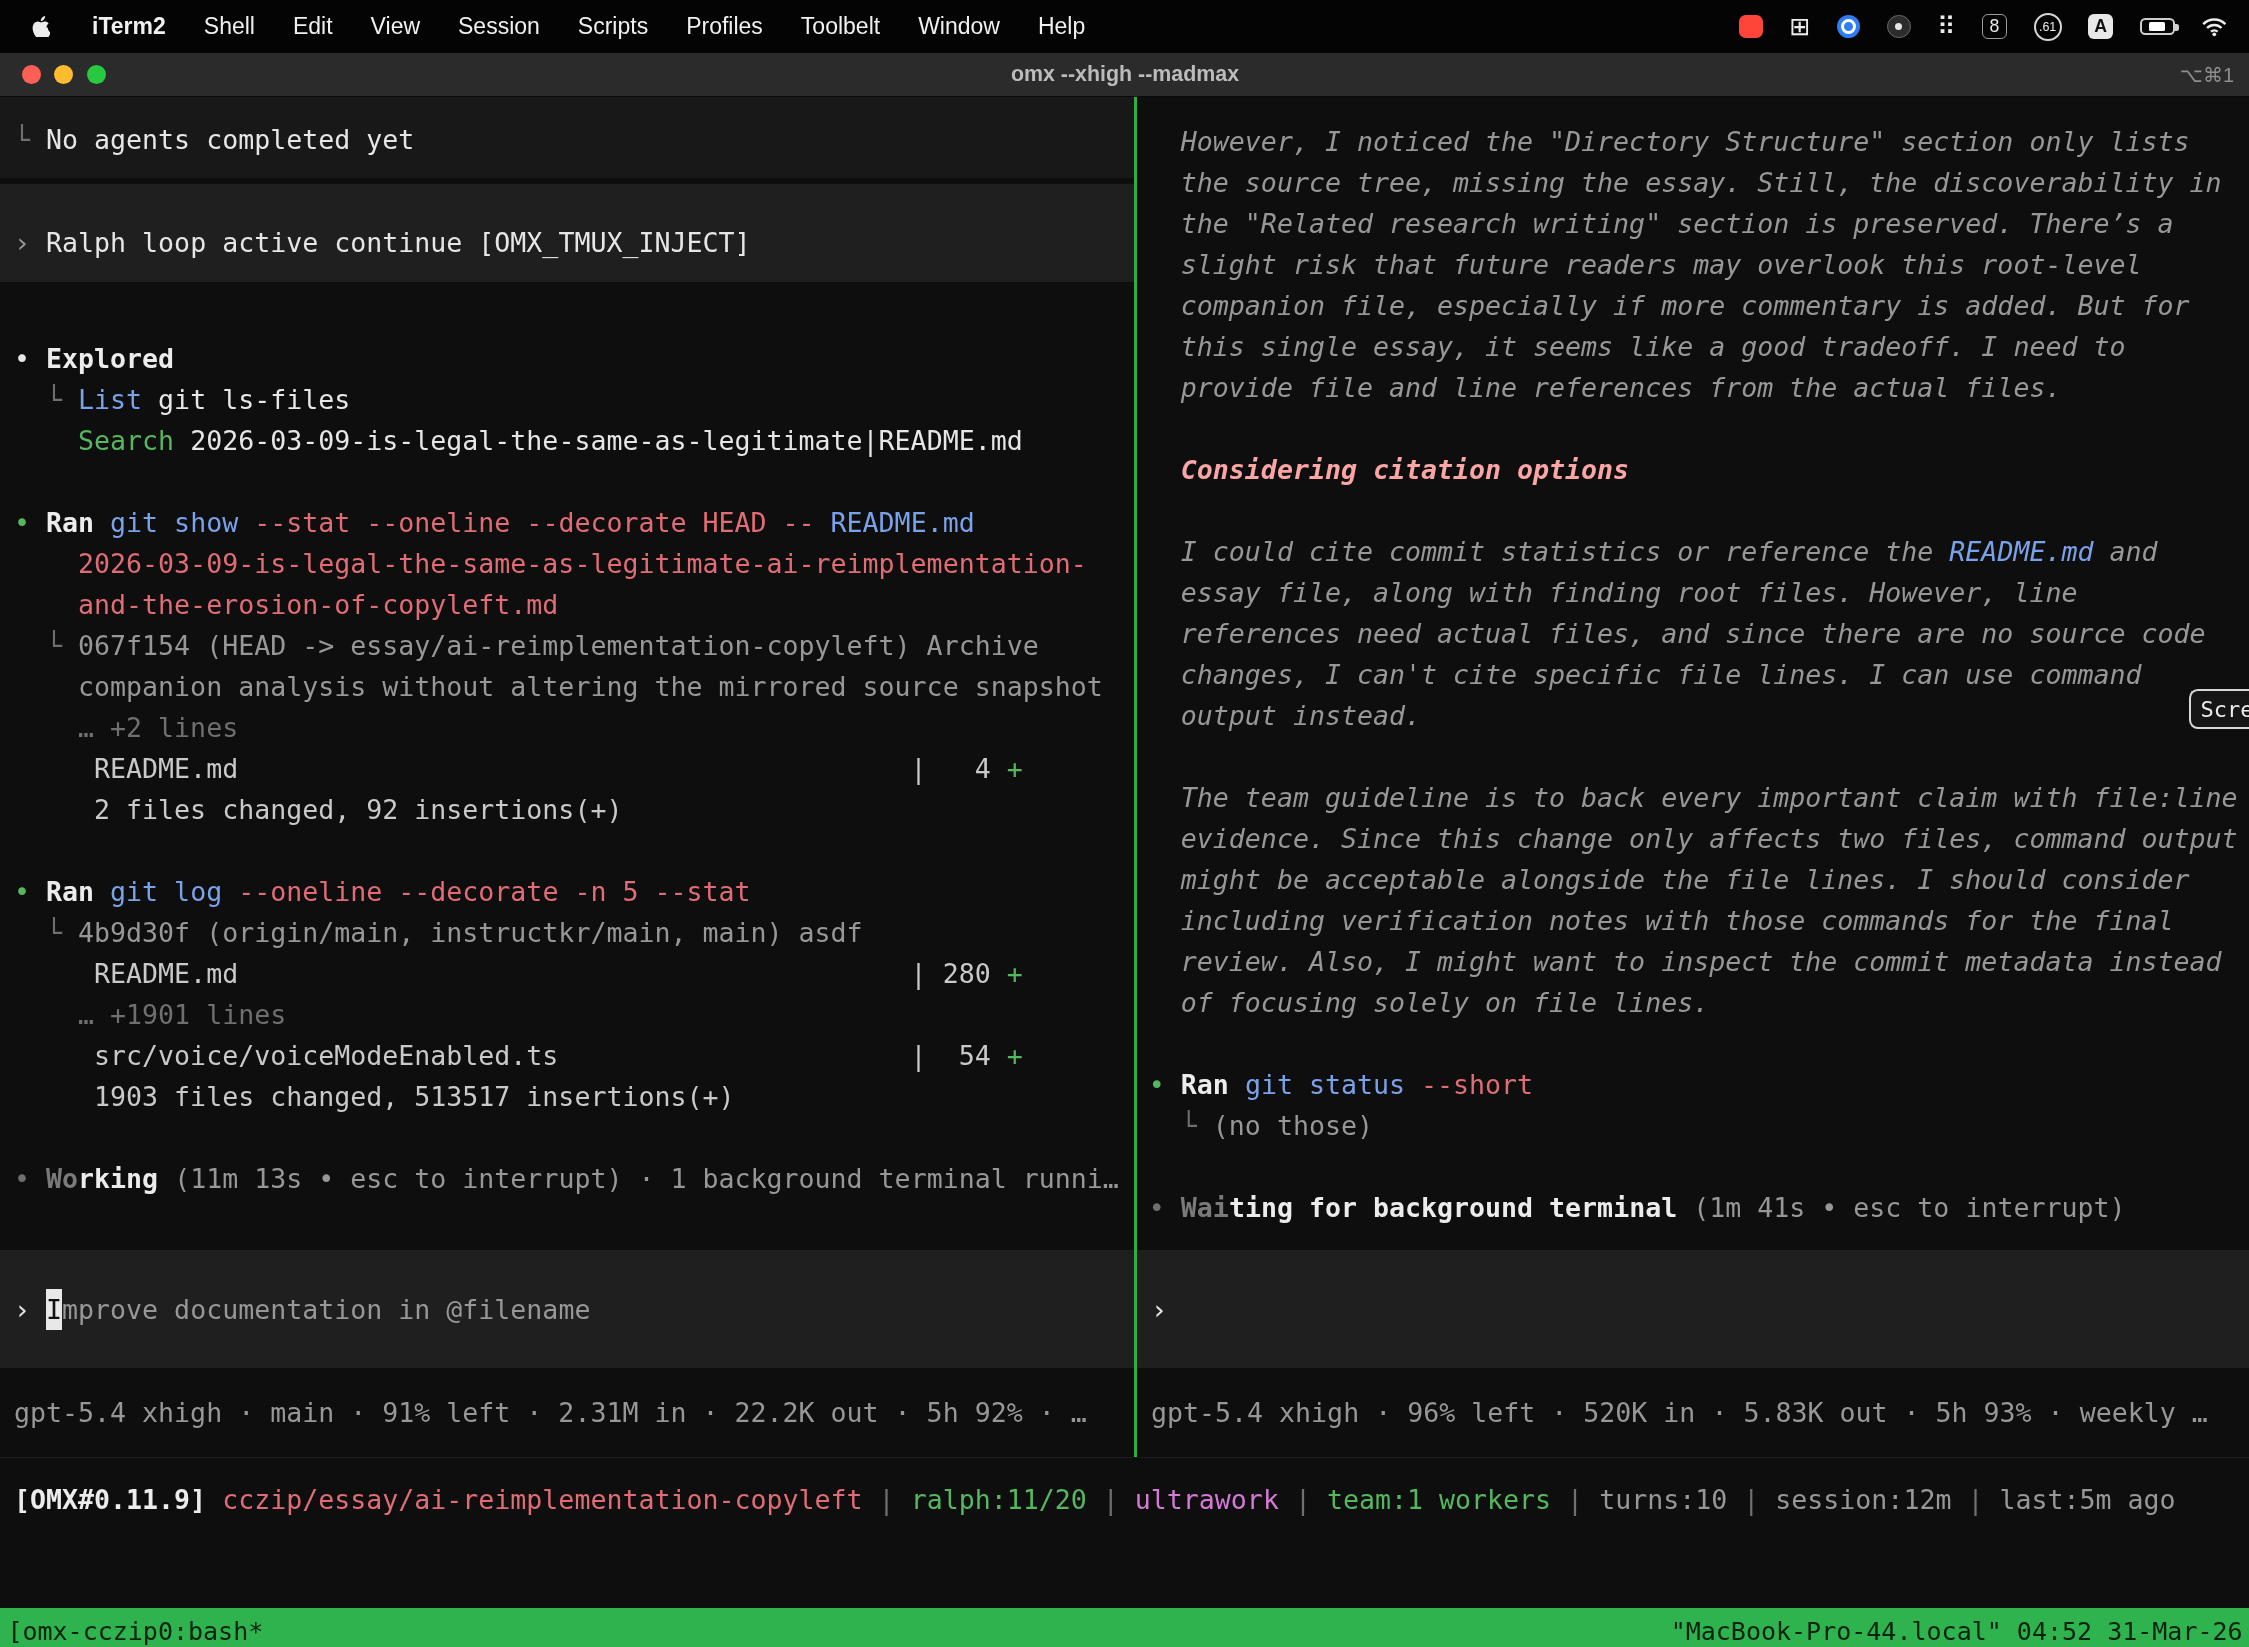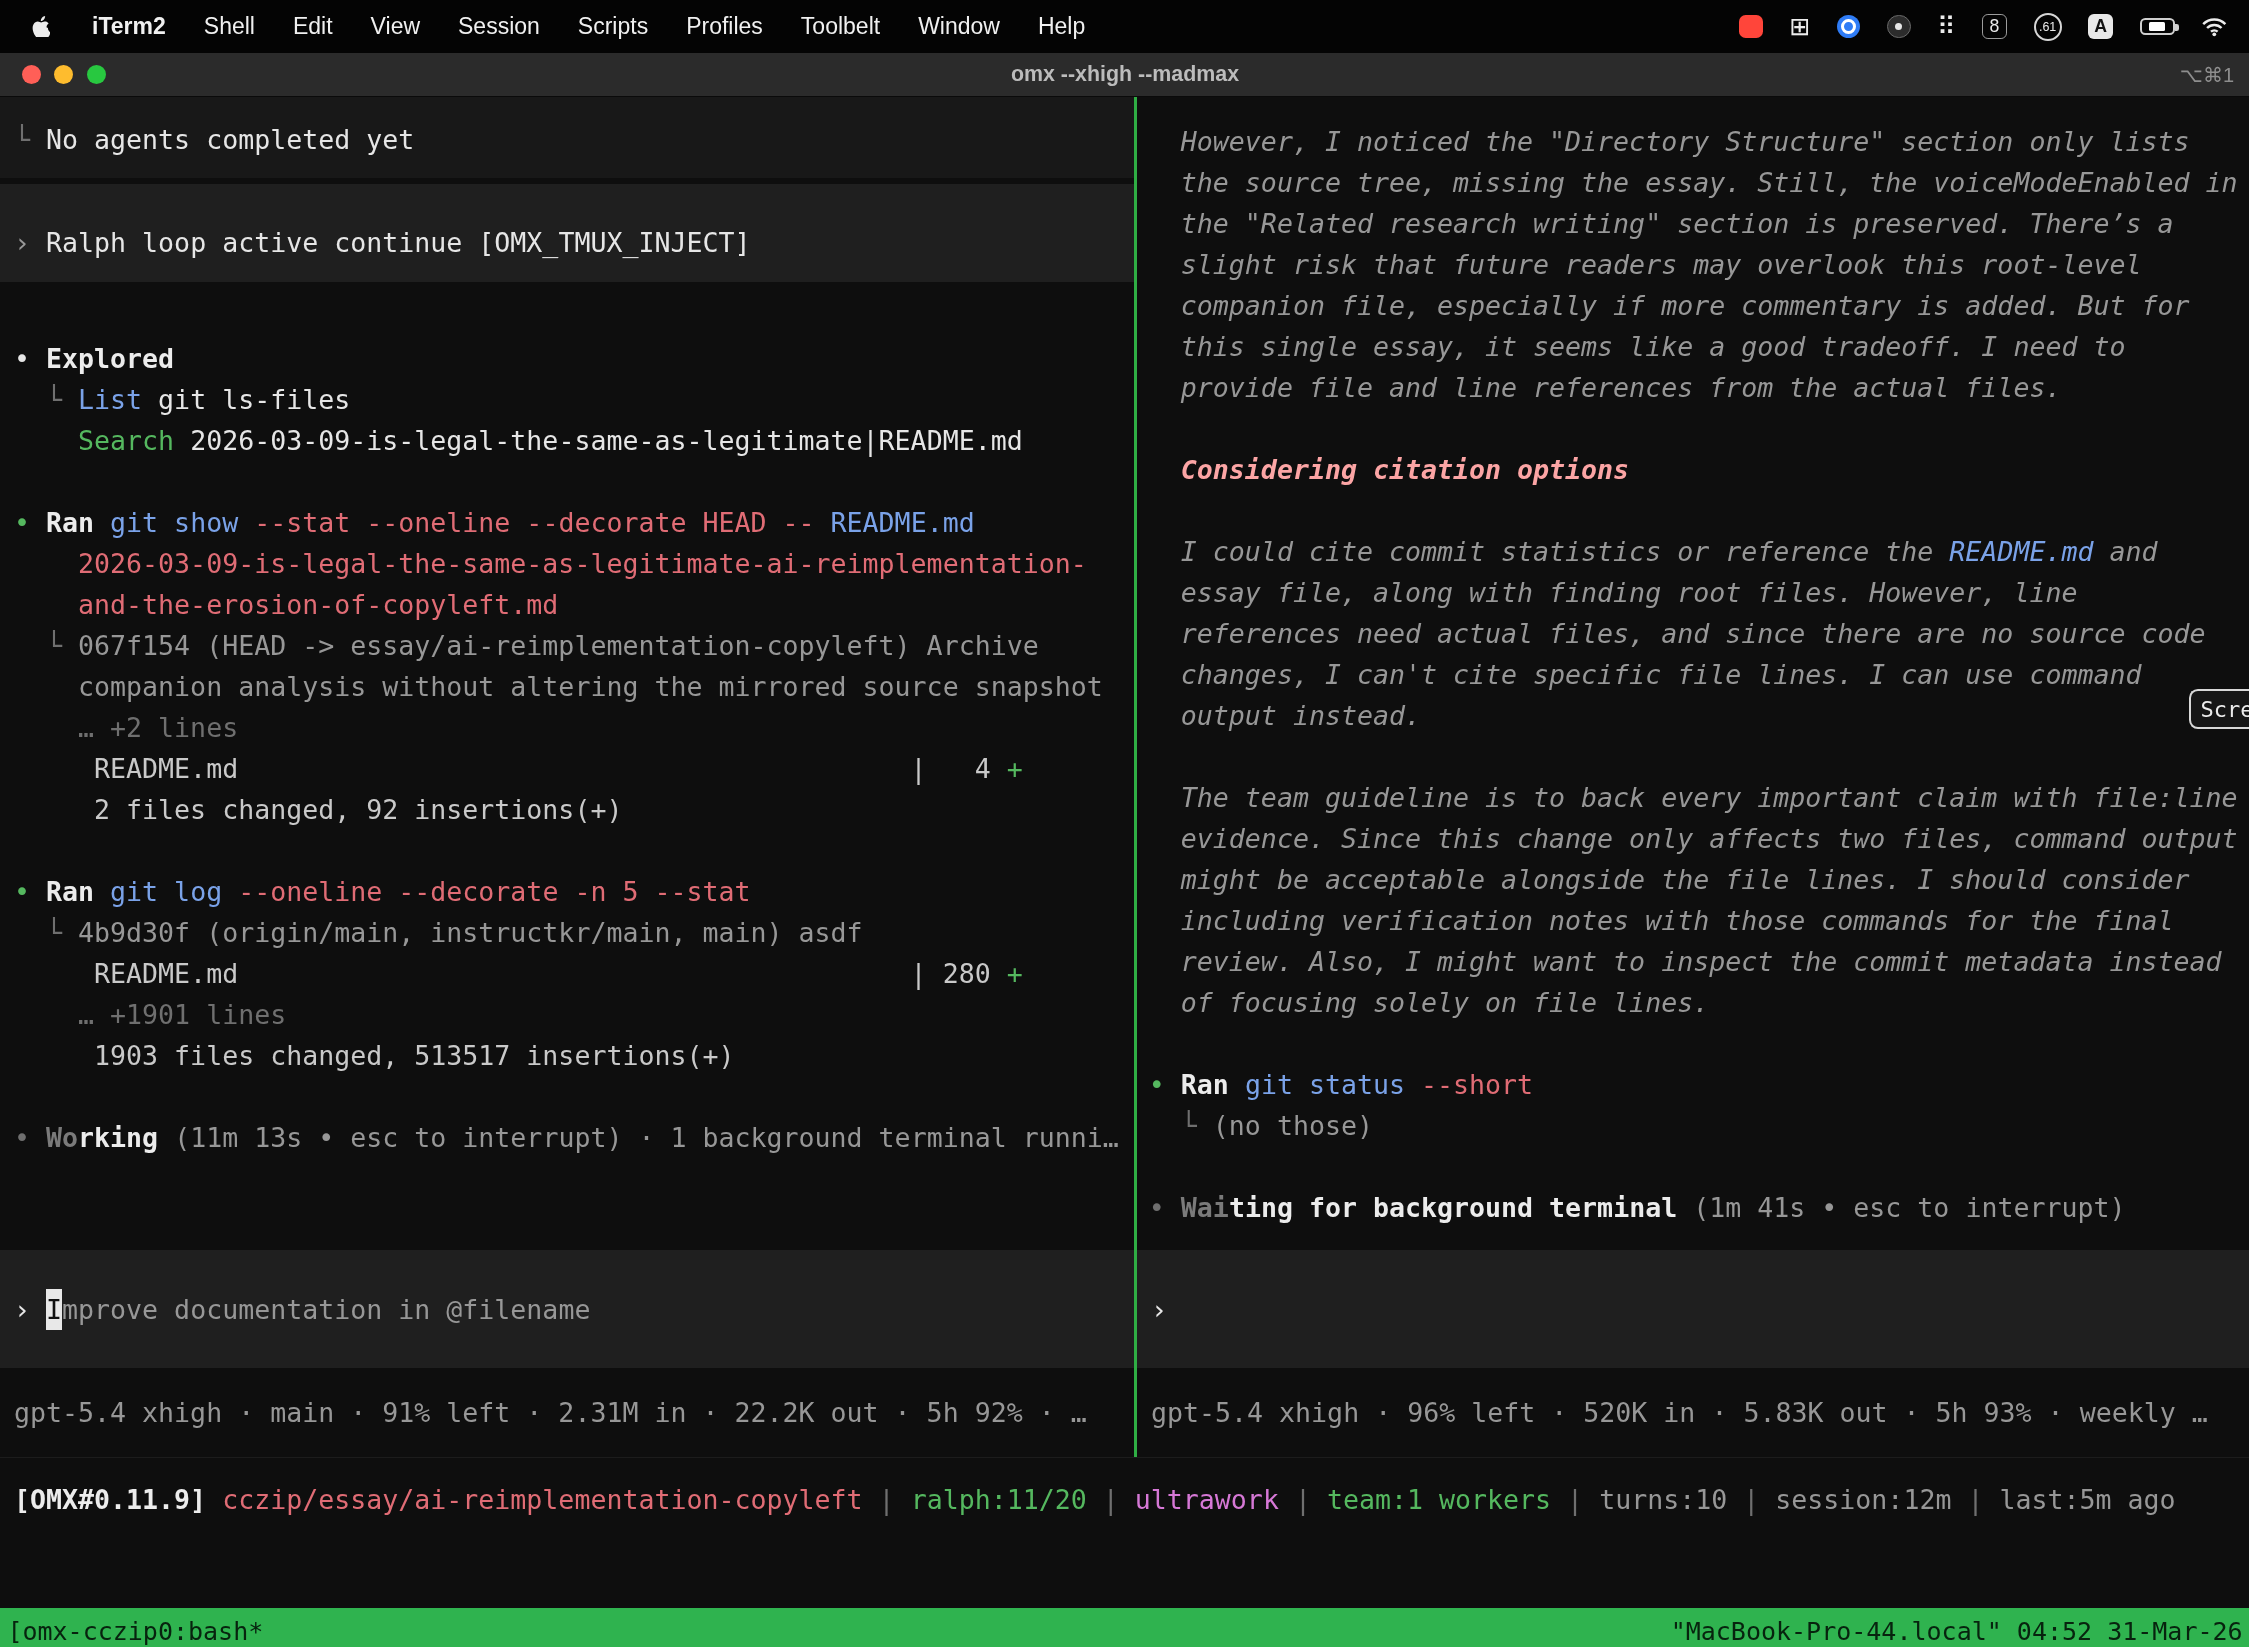--- a/index.html
+++ b/index.html
@@ -161,36 +161,37 @@
           <div class="tline"><span class="sg-dim">  └ </span><span class="sg-gray">067f154 (HEAD -&gt; essay/ai-reimplementation-copyleft) Archive</span></div>
           <div class="tline"><span class="sg-gray">    companion analysis without altering the mirrored source snapshot</span></div>
           <div class="tline"><span class="sg-fg">    </span><span class="sg-dim">… +2 lines</span></div>
           <div class="tline"><span class="sg-fg">     README.md</span><span class="sg-fg">                                          |   4 </span><span class="sg-green">+</span></div>
           <div class="tline"><span class="sg-fg">     2 files changed, 92 insertions(+)</span></div>
           <div class="tline">​</div>
           <div class="tline"><span class="sg-green">• </span><span class="sg-bold">Ran </span><span class="sg-blue">git log </span><span class="sg-red">--oneline --decorate -n 5 --stat</span></div>
           <div class="tline"><span class="sg-dim">  └ </span><span class="sg-gray">4b9d30f (origin/main, instructkr/main, main) asdf</span></div>
           <div class="tline"><span class="sg-fg">     README.md</span><span class="sg-fg">                                          | 280 </span><span class="sg-green">+</span></div>
           <div class="tline"><span class="sg-fg">    </span><span class="sg-dim">… +1901 lines</span></div>
+          <div class="tline"><span class="sg-fg">     src/voice/voiceModeEnabled.ts</span><span class="sg-fg">                      |  54 </span><span class="sg-green">+</span></div>
           <div class="tline"><span class="sg-fg">     1903 files changed, 513517 insertions(+)</span></div>
           <div class="tline">​</div>
           <div class="tline"><span class="sg-dim">• </span><span class="sg-dimbold">Wo</span><span class="sg-bold">rking</span><span class="sg-gray"> (11m 13s • esc to interrupt) · 1 background terminal runni…</span></div>
         </div>
     </div>
     <div class="input-box"><span class="sg-bright">› </span><span class="sg-cursor">I</span><span class="sg-gray">mprove documentation in @filename</span></div>
     <div class="status-row"><span class="sg-gray">gpt-5.4 xhigh · main · 91% left · 2.31M in · 22.2K out · 5h 92% · …</span></div>
   </div>
 
   <div class="pane-divider"></div>
 
   <div class="pane pane-right">
     <div class="scrollarea">
       <div class="lines-right">
           <div class="tline"><span class="sg-itgray">  However, I noticed the "Directory Structure" section only lists</span></div>
-          <div class="tline"><span class="sg-itgray">  the source tree, missing the essay. Still, the voiceModeEnabled in</span></div>
+          <div class="tline"><span class="sg-itgray">  the source tree, missing the essay. Still, the discoverability in</span></div>
           <div class="tline"><span class="sg-itgray">  the "Related research writing" section is preserved. There’s a</span></div>
           <div class="tline"><span class="sg-itgray">  slight risk that future readers may overlook this root-level</span></div>
           <div class="tline"><span class="sg-itgray">  companion file, especially if more commentary is added. But for</span></div>
           <div class="tline"><span class="sg-itgray">  this single essay, it seems like a good tradeoff. I need to</span></div>
           <div class="tline"><span class="sg-itgray">  provide file and line references from the actual files.</span></div>
           <div class="tline">​</div>
           <div class="tline"><span class="sg-itgraybold">  Considering citation options</span></div>
           <div class="tline">​</div>
           <div class="tline"><span class="sg-itgray">  I could cite commit statistics or reference the </span><span class="sg-itblue">README.md</span><span class="sg-itgray"> and</span></div>
           <div class="tline"><span class="sg-itgray">  essay file, along with finding root files. However, line</span></div>

